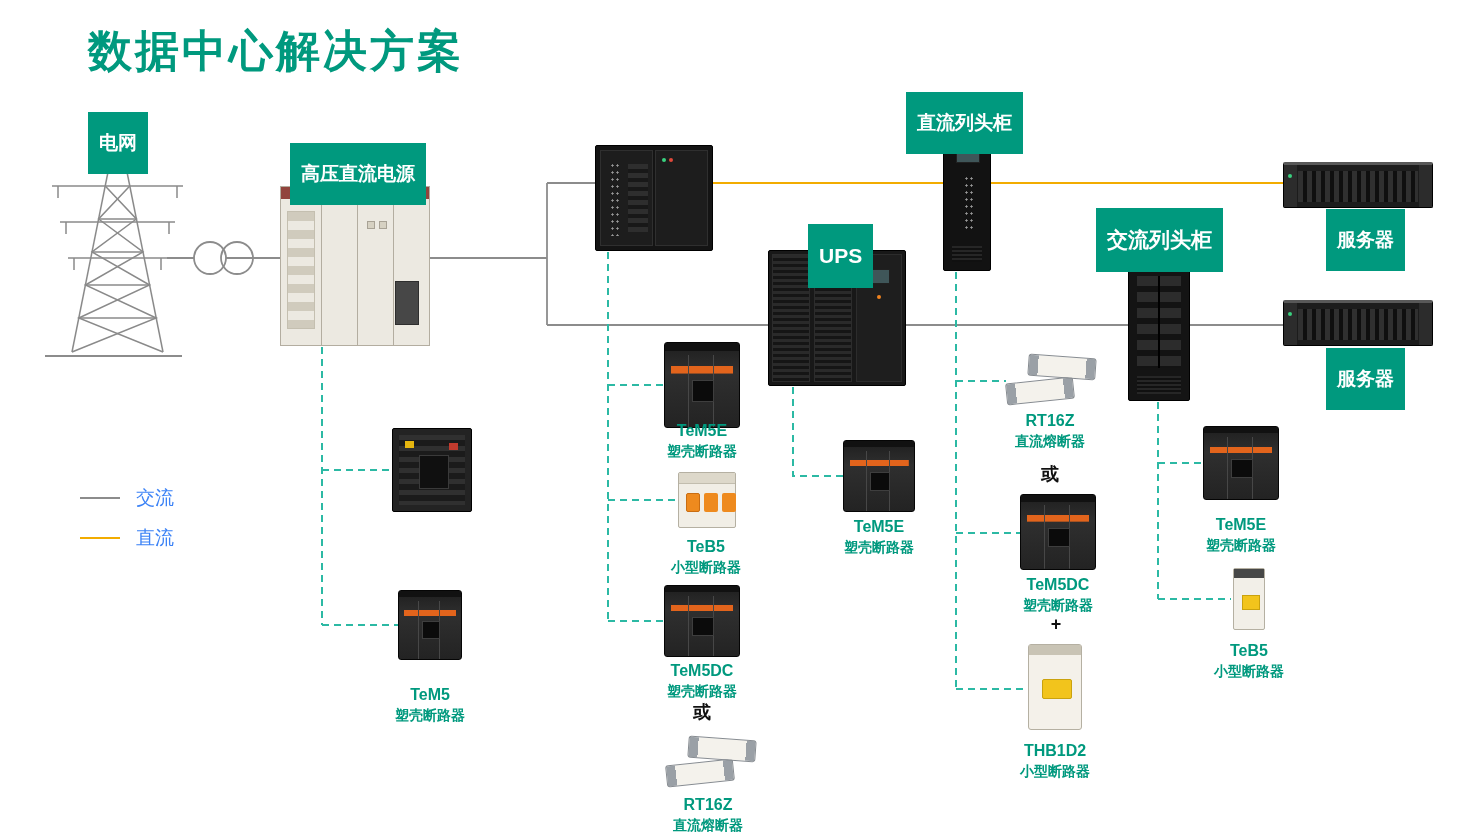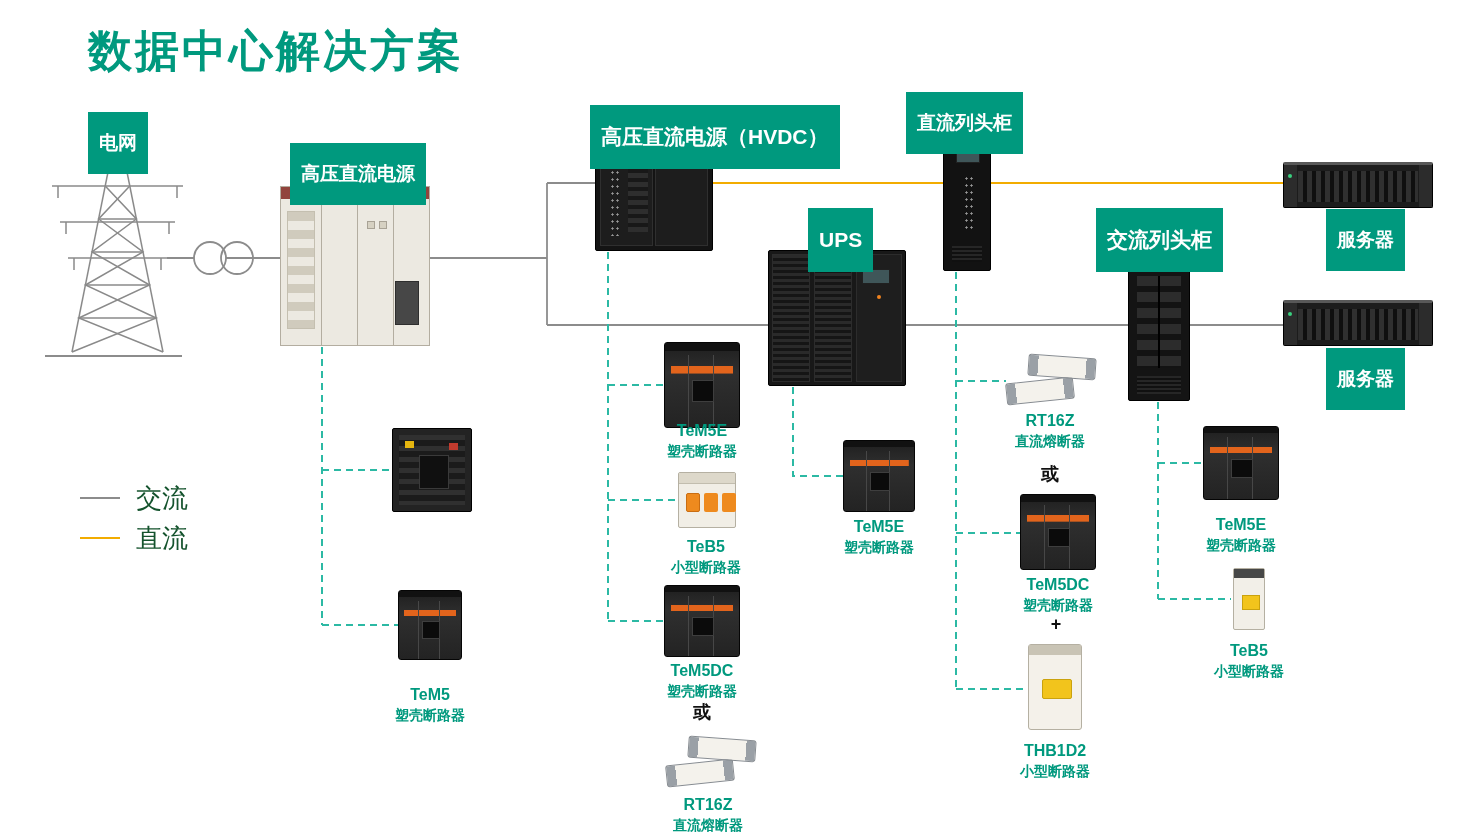--- a/index.html
+++ b/index.html
@@ -17,21 +17,21 @@
           font-weight:bold; color:var(--teal); z-index:3; }
 
   .badge{ position:absolute; z-index:3; background:var(--teal); color:#fff; font-weight:bold;
           font-size:19px; padding:19px 11px; white-space:nowrap; line-height:1.25; }
   .badge.lg{ font-size:21px; }
 
   .legend{ position:absolute; left:80px; top:478px; z-index:3; }
   .legend-row{ display:flex; align-items:center; height:40px; }
   .legend-line{ display:inline-block; width:40px; height:0; border-top:2px solid var(--gray); margin-right:16px; }
   .legend-line.dc{ border-top-color:var(--yellow); }
-  .legend-text{ font-size:26px; color:#14532d; }
+  .legend-text{ font-size:19px; color:#3b82f6; }
 
   .plabel{ position:absolute; width:150px; text-align:center; z-index:3; color:var(--teal);
            font-weight:bold; line-height:1.35; }
   .pname{ font-size:16px; }
   .ptype{ font-size:14px; }
   .op{ position:absolute; z-index:3; font-weight:bold; font-size:18px; color:#111;
        width:60px; text-align:center; }
 
   .equip{ position:absolute; z-index:2; }
   .equip i{ position:absolute; display:block; }
@@ -148,23 +148,22 @@
       <path d="M793,387 V476 H843"></path>
       <path d="M956,272 V689 M956,381 H1006 M956,533 H1020 M956,689 H1028"></path>
       <path d="M1158,402 V599 M1158,463 H1203 M1158,599 H1231"></path>
     </g>
   </svg>
 
   <h1 class="title">数据中心解决方案</h1>
 
   <div class="badge" style="left:88px;top:112px">电网</div>
   <div class="badge" style="left:290px;top:143px">高压直流电源</div>
-  <div class="badge lg" style="left:590px;top:105px">高压直流电源（HVDC）</div>
   <div class="badge" style="left:906px;top:92px">直流列头柜</div>
-  <div class="badge lg" style="left:808px;top:208px">UPS</div>
+  <div class="badge lg" style="left:808px;top:224px">UPS</div>
   <div class="badge lg" style="left:1096px;top:208px">交流列头柜</div>
   <div class="badge" style="left:1326px;top:209px">服务器</div>
   <div class="badge" style="left:1326px;top:348px">服务器</div>
 
   <div class="legend">
     <div class="legend-row">
       <span class="legend-line"></span>
       <span class="legend-text">交流</span>
     </div>
     <div class="legend-row">

